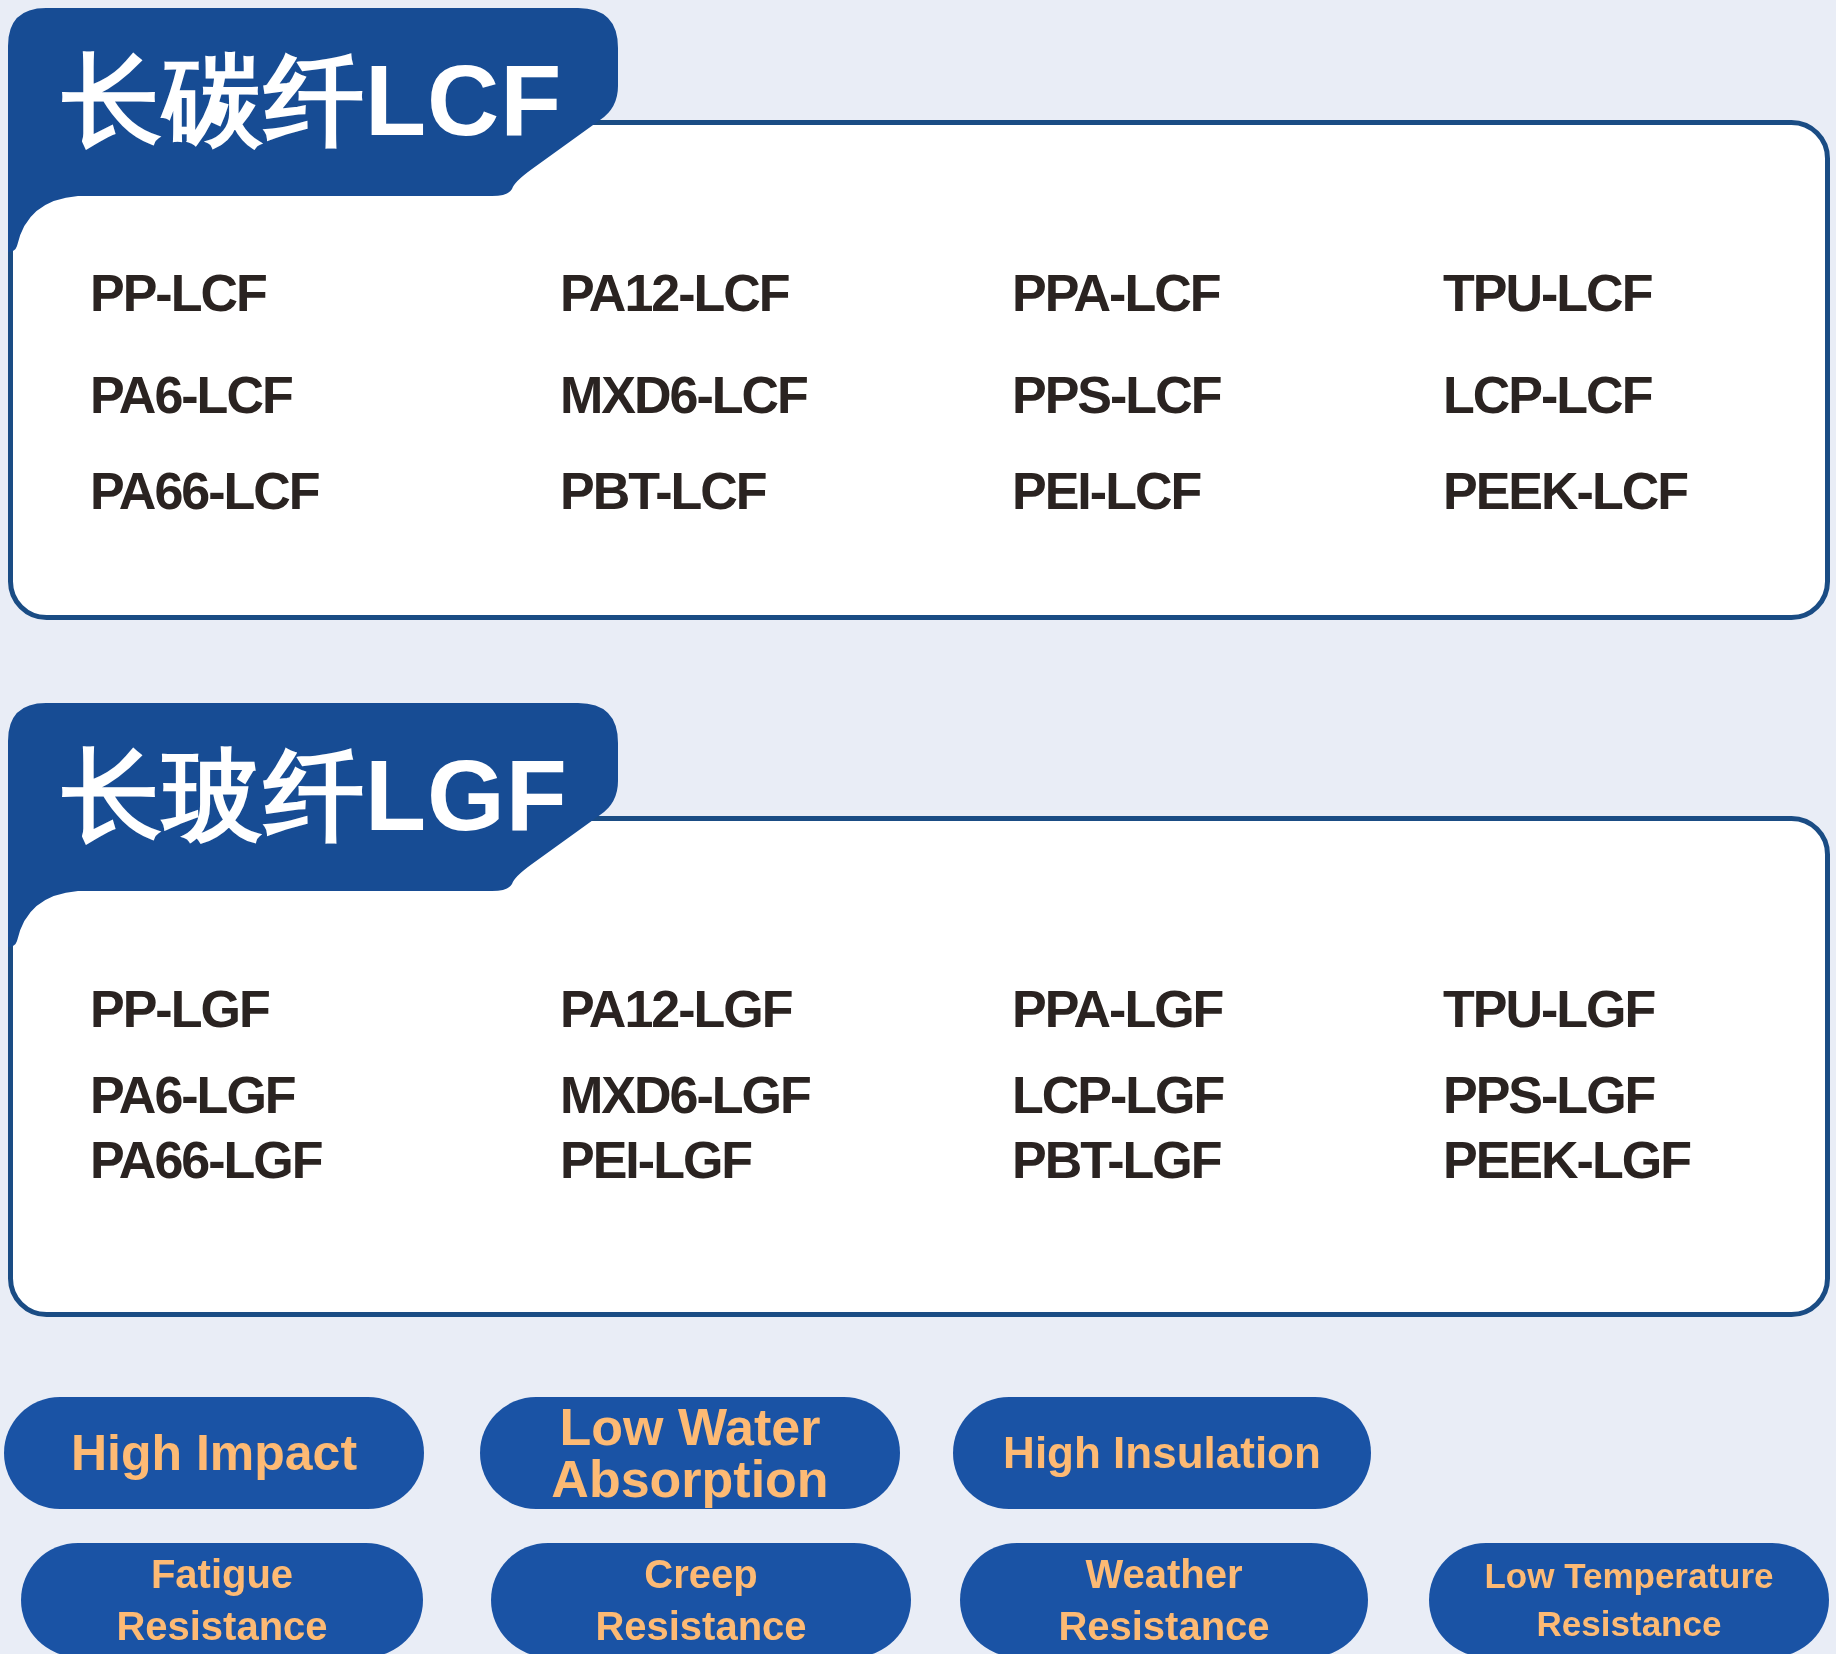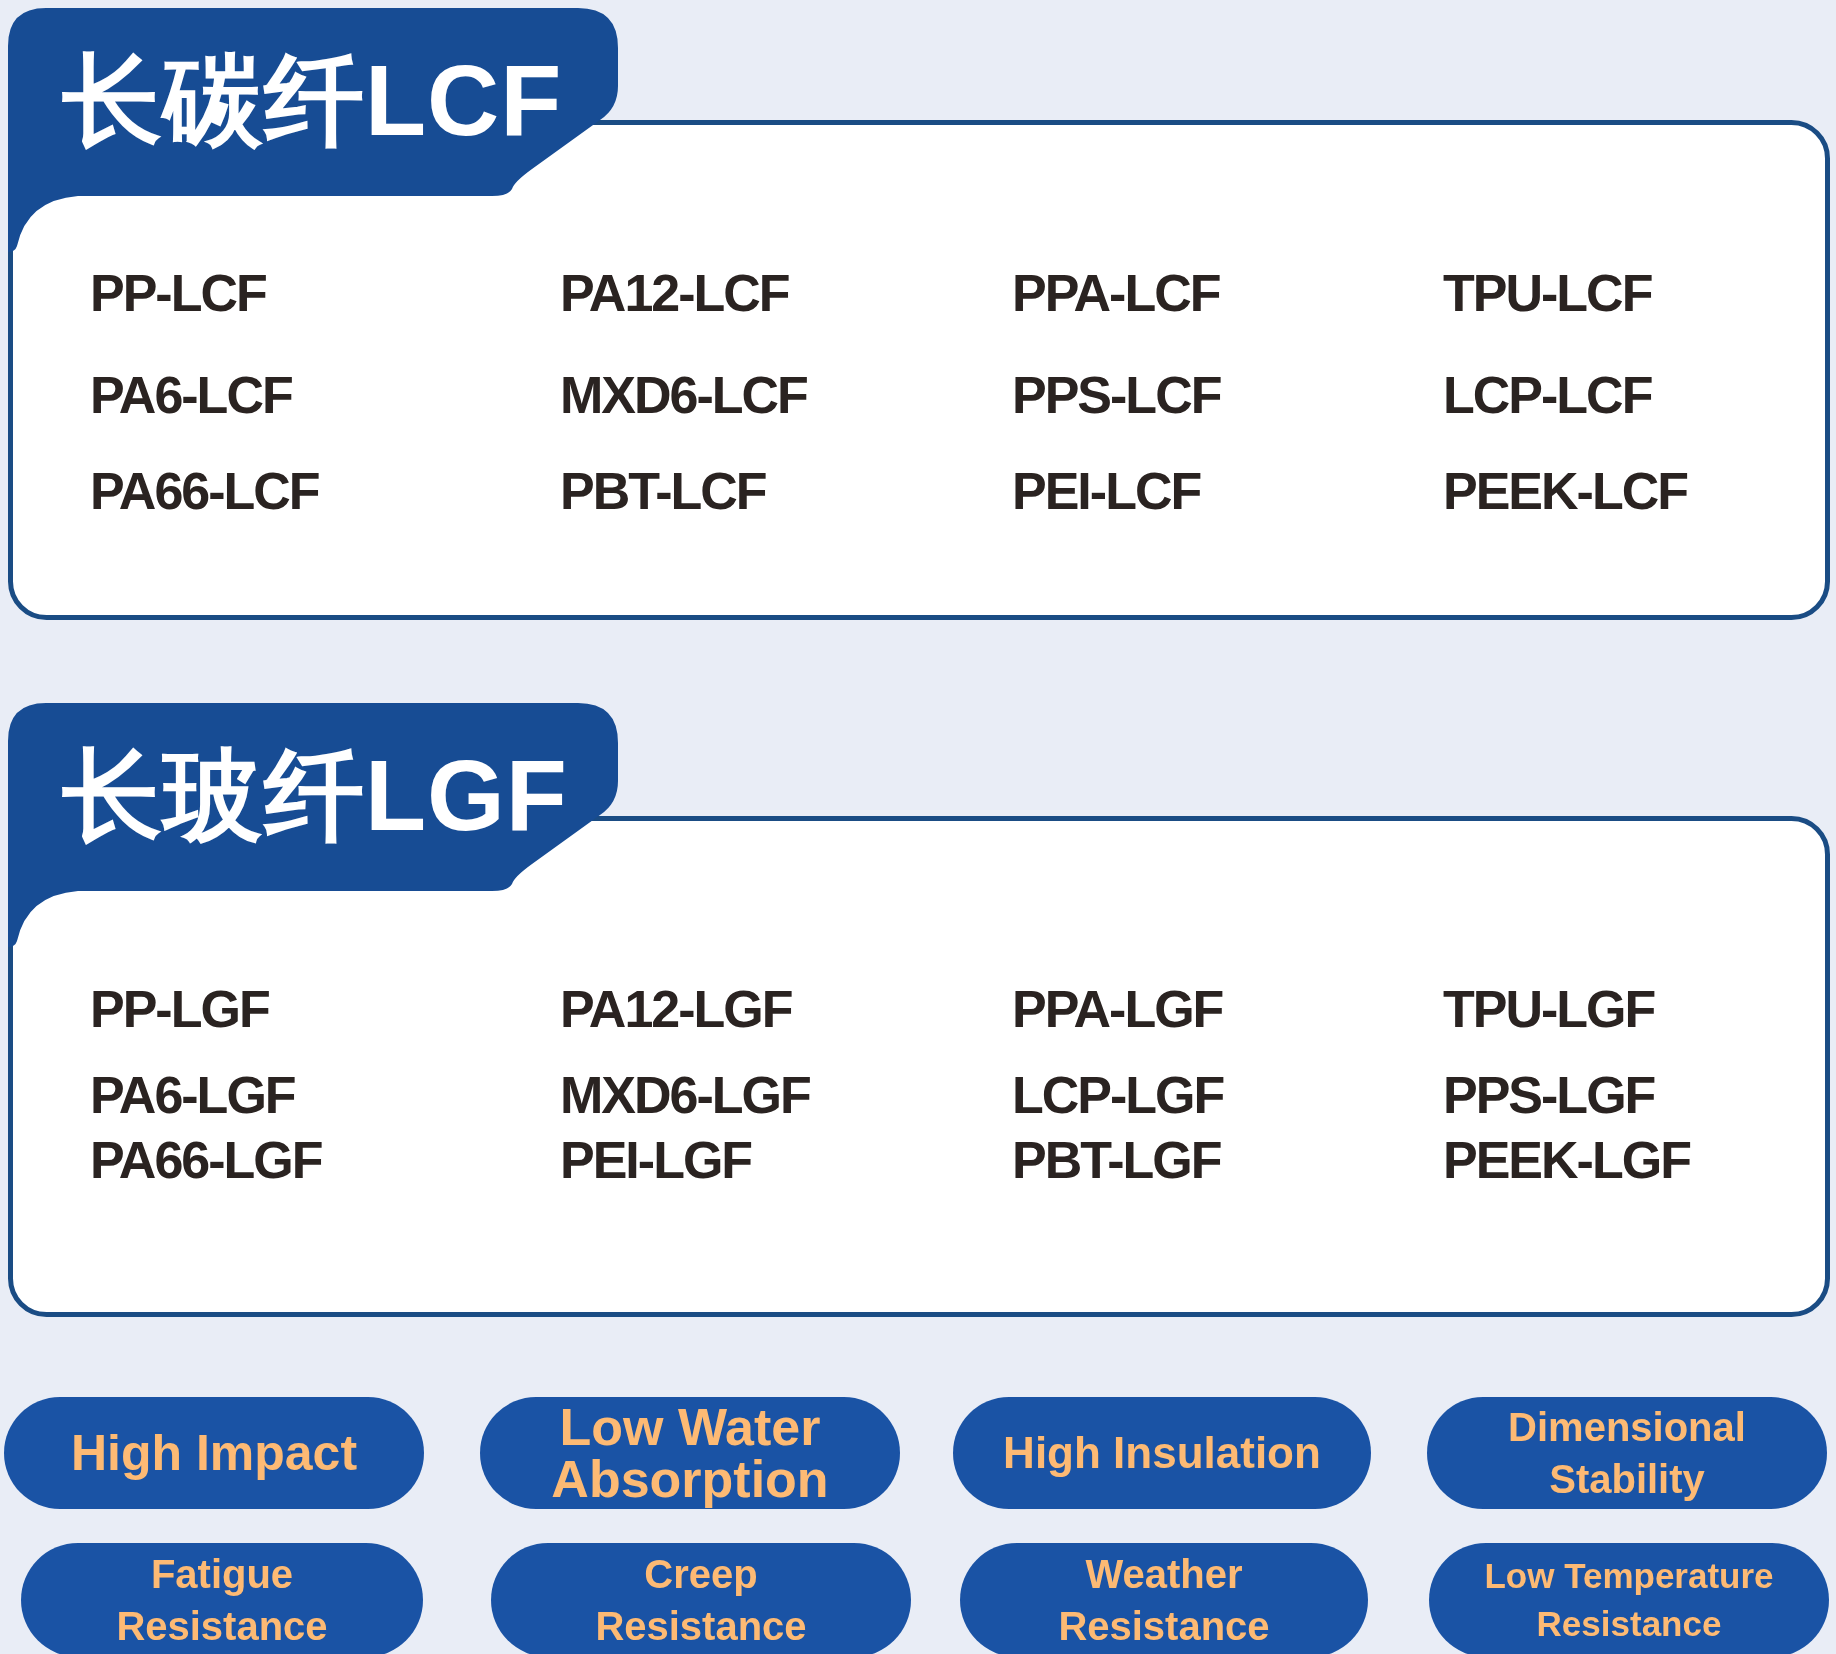--- a/index.html
+++ b/index.html
@@ -136,24 +136,20 @@
   <div class="pill row1" id="pill-1">
     <span class="line">High Impact</span>
   </div>
   <div class="pill row1" id="pill-2">
     <span class="line">Low Water</span>
     <span class="line">Absorption</span>
   </div>
   <div class="pill row1" id="pill-3">
     <span class="line">High Insulation</span>
   </div>
-  <div class="pill row1" id="pill-4">
-    <span class="line">Dimensional</span>
-    <span class="line">Stability</span>
-  </div>
 
   <div class="pill row2" id="pill-5">
     <span class="line">Fatigue</span>
     <span class="line">Resistance</span>
   </div>
   <div class="pill row2" id="pill-6">
     <span class="line">Creep</span>
     <span class="line">Resistance</span>
   </div>
   <div class="pill row2" id="pill-7">

